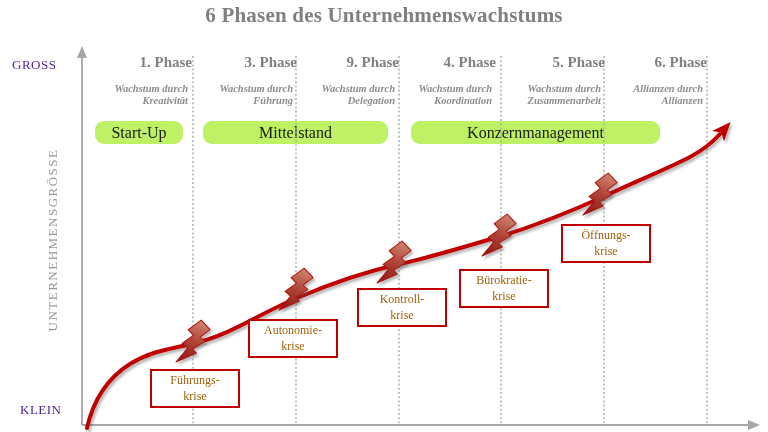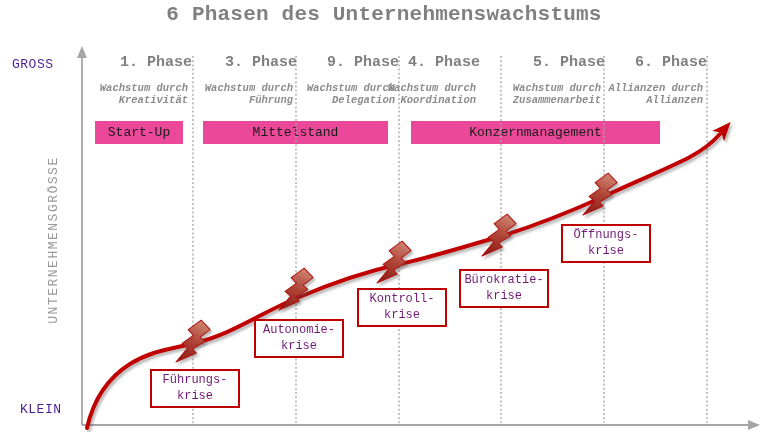--- a/index.html
+++ b/index.html
@@ -1,43 +1,43 @@
 <!DOCTYPE html>
 <html><head>
 <meta charset="utf-8">
 <style>
   html,body{margin:0;padding:0;background:#fff;}
   #stage{
     position:relative;width:768px;height:432px;background:#fff;overflow:hidden;
-    font-family:Liberation Mono, monospace;
+    font-family:Liberation Serif, serif;
   }
   .title{
     position:absolute;top:3px;left:0;width:100%;text-align:center;
     font-size:21px;font-weight:bold;color:#808080;letter-spacing:.2px;
   }
   .axis-cap{position:absolute;font-size:13px;color:#4c1d95;letter-spacing:.5px;}
   .gross{top:57px;left:12px;}
   .klein{top:402px;left:20px;}
   .ylabel{
     position:absolute;top:240px;left:53px;transform:translate(-50%,-50%) rotate(-90deg);
     white-space:nowrap;font-size:13px;color:#999;letter-spacing:1.5px;
   }
   svg.drawing{position:absolute;top:0;left:0;z-index:1;}
   .phase{
     position:absolute;top:54px;width:104px;text-align:right;z-index:2;
   }
   .phase-name{font-size:15px;font-weight:bold;color:#808080;}
   .phase-sub{font-size:10.5px;font-style:italic;font-weight:bold;color:#8c8c8c;line-height:1.12;margin-top:12px;padding:0 4px;}
   .stage-bar{
-    position:absolute;top:121px;height:23px;background:#ec4899;z-index:0;
-    text-align:center;line-height:23px;font-size:13px;color:#1a1a1a;
+    position:absolute;top:121px;height:23px;background:#bef264;z-index:0;
+    text-align:center;line-height:23px;font-size:16px;color:#1a1a1a;border-radius:9px;
   }
   .crisis{
     position:absolute;width:86px;background:#fff;border:2px solid #c00000;z-index:3;
-    text-align:center;font-size:12px;line-height:15.5px;color:#701a75;padding:2px 0;
+    text-align:center;font-size:12px;line-height:15.5px;color:#a16207;padding:2px 0;
   }
 </style>
 </head>
 <body>
 
 <div id="stage">
 
   <div class="title">6 Phasen des Unternehmenswachstums</div>
 
   <div class="axis-cap gross">GROSS</div>
@@ -103,38 +103,38 @@
     <div class="phase-sub">Wachstum durch Kreativität</div>
   </div>
   <div class="phase" style="left:193px">
     <div class="phase-name">3. Phase</div>
     <div class="phase-sub">Wachstum durch Führung</div>
   </div>
   <div class="phase" style="left:295px">
     <div class="phase-name">9. Phase</div>
     <div class="phase-sub">Wachstum durch Delegation</div>
   </div>
-  <div class="phase" style="left:376px">
+  <div class="phase" style="left:392px">
     <div class="phase-name">4. Phase</div>
     <div class="phase-sub">Wachstum durch Koordination</div>
   </div>
   <div class="phase" style="left:501px">
     <div class="phase-name">5. Phase</div>
     <div class="phase-sub">Wachstum durch Zusammenarbeit</div>
   </div>
   <div class="phase" style="left:603px">
     <div class="phase-name">6. Phase</div>
     <div class="phase-sub">Allianzen durch Allianzen</div>
   </div>
 
   <div class="crisis" style="left:150px;top:369px">
     <div>Führungs-</div>
     <div>krise</div>
   </div>
-  <div class="crisis" style="left:254px;top:319px">
+  <div class="crisis" style="left:248px;top:319px">
     <div>Autonomie-</div>
     <div>krise</div>
   </div>
   <div class="crisis" style="left:357px;top:288px">
     <div>Kontroll-</div>
     <div>krise</div>
   </div>
   <div class="crisis" style="left:459px;top:269px">
     <div>Bürokratie-</div>
     <div>krise</div>

